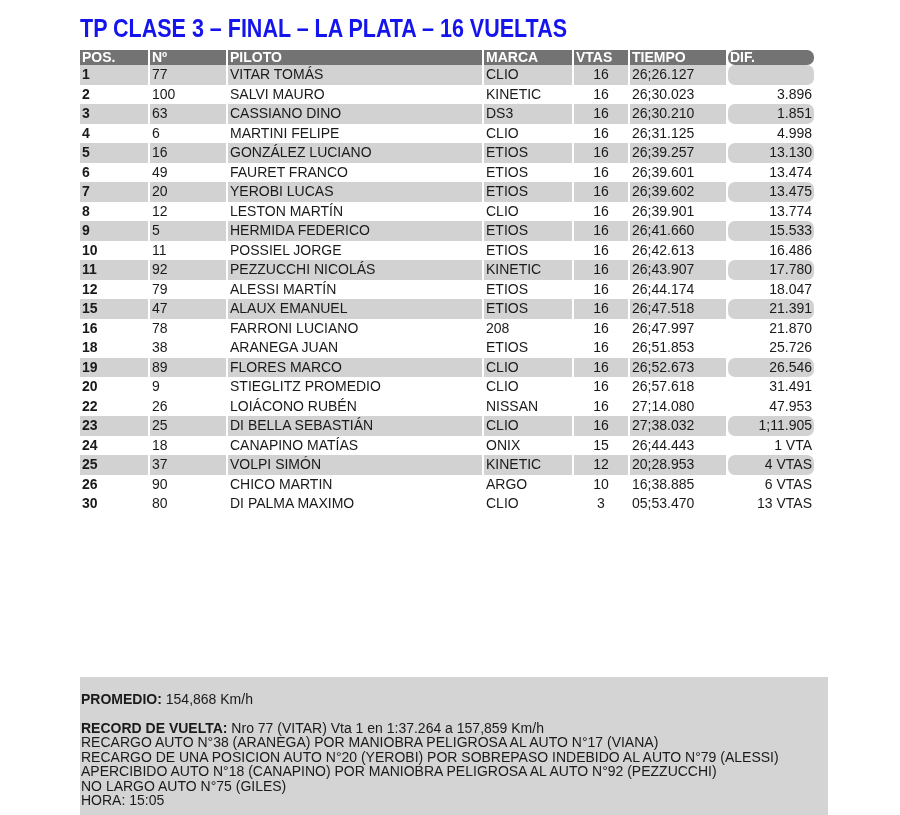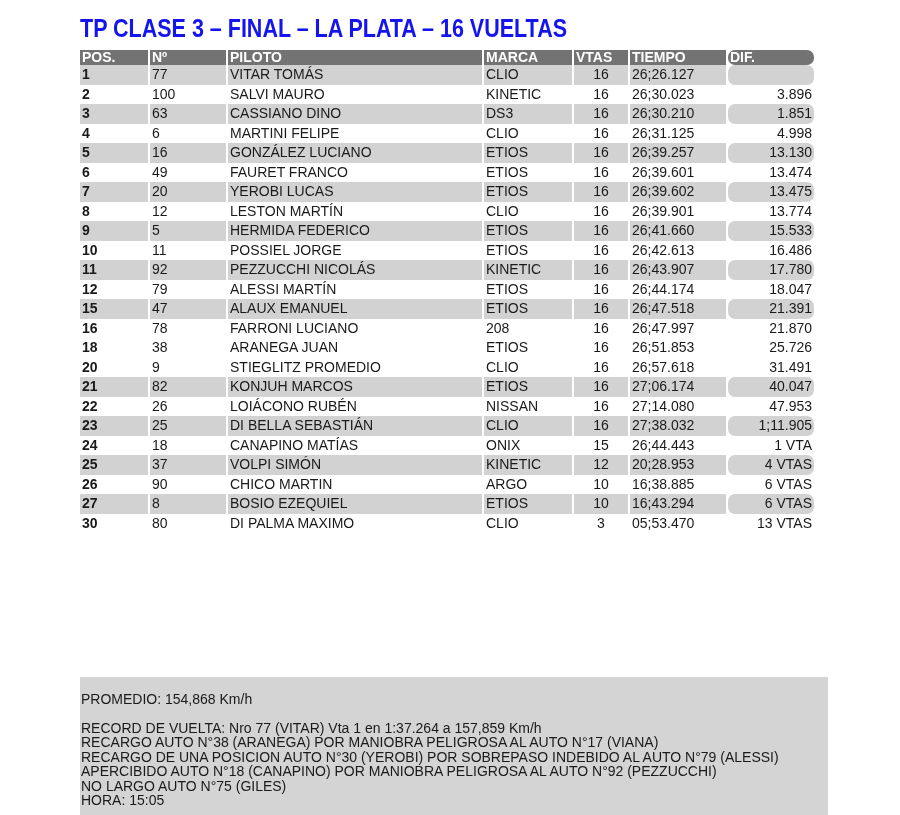--- a/index.html
+++ b/index.html
@@ -36,21 +36,21 @@
   col.c-vtas { width: 54px; }
   col.c-tie { width: 96px; }
   col.c-dif { width: 86px; }
   .notes {
     position: absolute; left: 80px; top: 677px; width: 748px; height: 150px;
     background: #d4d4d4; font-size: 14px; line-height: 14.5px;
     box-sizing: border-box; padding: 15px 0 0 1px; color: #1a1a1a;
   }
   .notes .line { white-space: nowrap; }
   .notes .gap { height: 14px; }
-  .notes b { font-weight: normal; }
+  .notes b { font-weight: bold; }
 </style>
 </head>
 <body>
 
 <div class="title">TP CLASE 3 – FINAL – LA PLATA – 16 VUELTAS</div>
 
 <table class="results">
   <colgroup>
     <col class="c-pos">
       <col class="c-num">
@@ -200,37 +200,37 @@
       </tr>
       <tr class="even">
         <td class="pos">18</td>
         <td>38</td>
         <td>ARANEGA JUAN</td>
         <td>ETIOS</td>
         <td class="vtas">16</td>
         <td>26;51.853</td>
         <td class="dif">25.726</td>
       </tr>
+      <tr class="odd">
+        <td class="pos">19</td>
+        <td>89</td>
+        <td>FLORES MARCO</td>
+        <td>CLIO</td>
+        <td class="vtas">16</td>
+        <td>26;52.673</td>
+        <td class="dif">26.546</td>
+      </tr>
       <tr class="even">
         <td class="pos">20</td>
         <td>9</td>
         <td>STIEGLITZ PROMEDIO</td>
         <td>CLIO</td>
         <td class="vtas">16</td>
         <td>26;57.618</td>
         <td class="dif">31.491</td>
-      </tr>
-      <tr class="odd">
-        <td class="pos">21</td>
-        <td>82</td>
-        <td>KONJUH MARCOS</td>
-        <td>ETIOS</td>
-        <td class="vtas">16</td>
-        <td>27;06.174</td>
-        <td class="dif">40.047</td>
       </tr>
       <tr class="even">
         <td class="pos">22</td>
         <td>26</td>
         <td>LOIÁCONO RUBÉN</td>
         <td>NISSAN</td>
         <td class="vtas">16</td>
         <td>27;14.080</td>
         <td class="dif">47.953</td>
       </tr>
@@ -263,43 +263,34 @@
       </tr>
       <tr class="even">
         <td class="pos">26</td>
         <td>90</td>
         <td>CHICO MARTIN</td>
         <td>ARGO</td>
         <td class="vtas">10</td>
         <td>16;38.885</td>
         <td class="dif">6 VTAS</td>
       </tr>
-      <tr class="odd">
-        <td class="pos">27</td>
-        <td>8</td>
-        <td>BOSIO EZEQUIEL</td>
-        <td>ETIOS</td>
-        <td class="vtas">10</td>
-        <td>16;43.294</td>
-        <td class="dif">6 VTAS</td>
-      </tr>
       <tr class="even">
         <td class="pos">30</td>
         <td>80</td>
         <td>DI PALMA MAXIMO</td>
         <td>CLIO</td>
         <td class="vtas">3</td>
         <td>05;53.470</td>
         <td class="dif">13 VTAS</td>
       </tr>
     </tbody>
 </table>
 
 <div class="notes">
   <div class="line"><b>PROMEDIO:</b><span> 154,868 Km/h</span></div>
   <div class="gap"></div>
   <div class="line"><b>RECORD DE VUELTA:</b><span> Nro 77 (VITAR) Vta 1 en 1:37.264 a 157,859 Km/h</span></div>
   <div class="line">RECARGO AUTO N°38 (ARANEGA) POR MANIOBRA PELIGROSA AL AUTO N°17 (VIANA)</div>
-  <div class="line">RECARGO DE UNA POSICION AUTO N°30 (YEROBI) POR SOBREPASO INDEBIDO AL AUTO N°79 (ALESSI)</div>
+  <div class="line">RECARGO DE UNA POSICION AUTO N°20 (YEROBI) POR SOBREPASO INDEBIDO AL AUTO N°79 (ALESSI)</div>
   <div class="line">APERCIBIDO AUTO N°18 (CANAPINO) POR MANIOBRA PELIGROSA AL AUTO N°92 (PEZZUCCHI)</div>
   <div class="line">NO LARGO AUTO N°75 (GILES)</div>
   <div class="line">HORA: 15:05</div>
 </div>
 
 </body></html>

